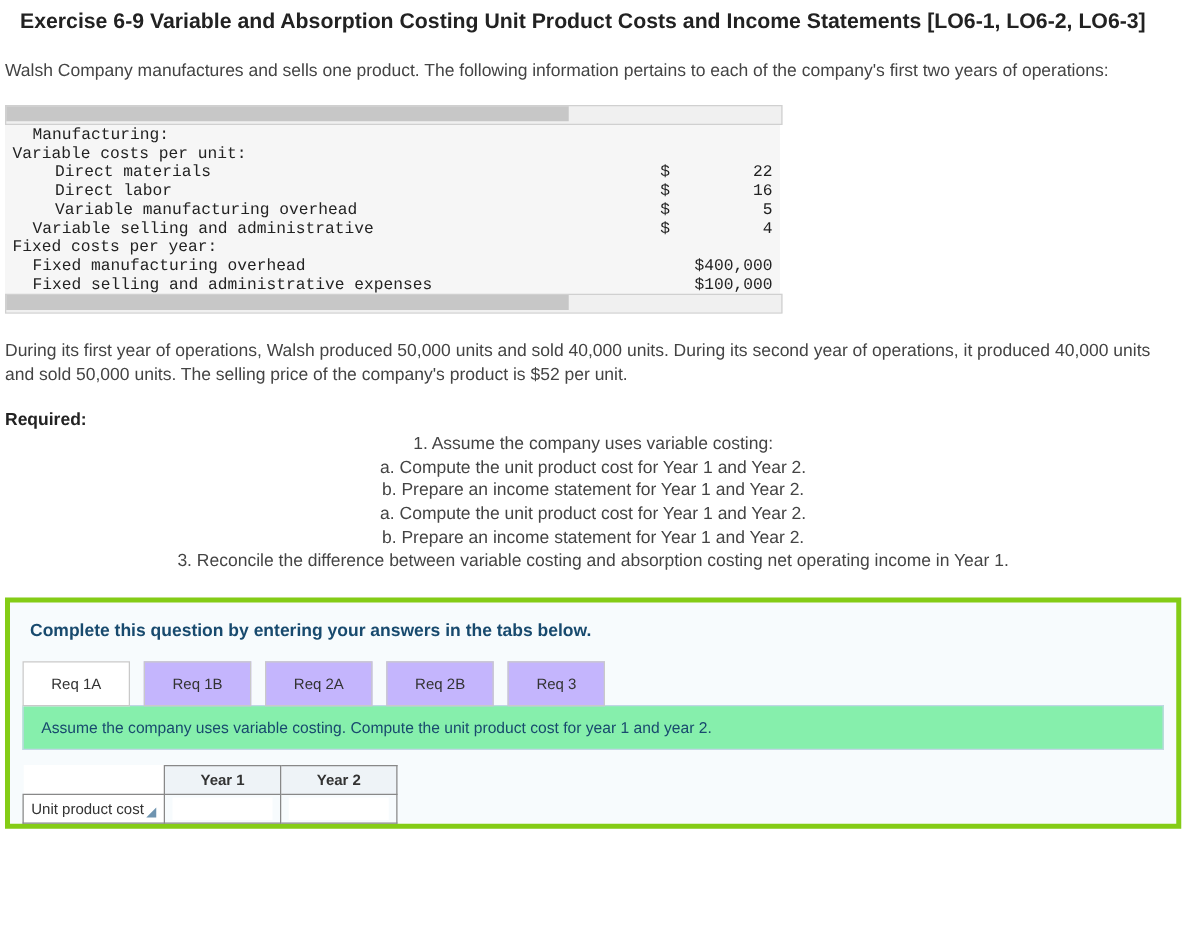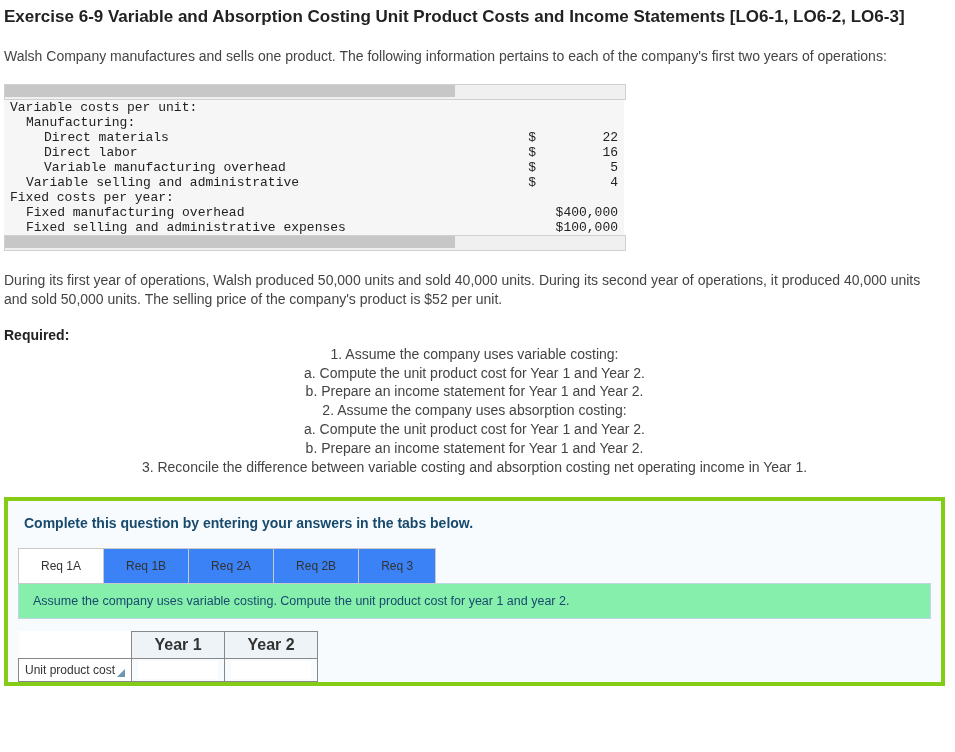--- a/index.html
+++ b/index.html
@@ -9,21 +9,21 @@
     margin: 0;
     padding: 4px 10px 20px 4px;
     width: 955px;
     box-sizing: border-box;
     background: #fff;
   }
   .title {
     font-weight: bold;
     font-size: 17px;
     color: #222;
-    margin: 2px 0 18px 0;
+    margin: 2px 0 18px 12px;
     line-height: 1.35;
   }
   .para {
     color: #444;
     margin: 0 0 18px 0;
     line-height: 1.35;
   }
   .scroll-wrap {
     overflow-x: auto;
     margin-bottom: 4px;
@@ -65,53 +65,53 @@
     margin: 0 0 0 0;
   }
   .instr {
     font-weight: bold;
     color: #184a6e;
     padding: 0 16px 16px 16px;
   }
   .tabs-row {
     display: flex;
     padding: 0 0 0 10px;
-    gap: 0;
+    gap: 12px;
   }
   .tab {
     font-family: Verdana, Arial, sans-serif;
     font-size: 12px;
     color: #333;
     padding: 10px 22px;
     background: #fff;
     border: 1px solid #c9c9c9;
     margin-right: -1px;
     cursor: pointer;
     position: relative;
     top: 1px;
   }
-  .tab.inactive { background: #3b82f6; }
+  .tab.inactive { background: #c4b5fd; }
   .sub-instr {
     background: #86efac;
     border: 1px solid #c0d6e4;
     color: #184a6e;
     font-family: Verdana, Arial, sans-serif;
     font-size: 12.5px;
     padding: 10px 14px;
     margin: 0 10px 12px 10px;
   }
   .input-grid {
     border-collapse: collapse;
     margin: 0 0 0 10px;
   }
   .input-grid th {
     background: #eef3f7;
     border: 1px solid #888;
     font-weight: bold;
-    font-size: 16px;
+    font-size: 12px;
     padding: 4px 18px;
     text-align: center;
   }
   .input-grid td {
     border: 1px solid #888;
     font-size: 12px;
     padding: 2px 6px;
   }
   .input-grid td.label-cell { background: #fff; white-space: nowrap; }
   .cell-input {
@@ -141,24 +141,24 @@
 
 <div class="para">Walsh Company manufactures and sells one product. The following information pertains to each of the company's first two years of operations:</div>
 
 <div class="scroll-wrap">
   <div class="scroll-bar">
       <div class="scroll-thumb"></div>
     </div>
   <table class="cost-table">
     <tbody>
         <tr>
+          <td class="ind1" colspan="3">Manufacturing:</td>
+        </tr>
+    <tr>
           <td colspan="3">Variable costs per unit:</td>
-        </tr>
-    <tr>
-          <td class="ind1" colspan="3">Manufacturing:</td>
         </tr>
     <tr>
       <td class="ind2">Direct materials</td>
       <td class="dollar">$</td>
       <td class="val">22</td>
     </tr>
     <tr>
       <td class="ind2">Direct labor</td>
       <td class="dollar">$</td>
       <td class="val">16</td>
@@ -194,21 +194,20 @@
 </div>
 
 <br>
 <div class="para">During its first year of operations, Walsh produced 50,000 units and sold 40,000 units. During its second year of operations, it produced 40,000 units and sold 50,000 units. The selling price of the company's product is $52 per unit.</div>
 
 <div class="req-head">Required:</div>
 <div class="req-list">
   <div>1. Assume the company uses variable costing:</div>
   <div>a. Compute the unit product cost for Year 1 and Year 2.</div>
   <div>b. Prepare an income statement for Year 1 and Year 2.</div>
-  <div>2. Assume the company uses absorption costing:</div>
   <div>a. Compute the unit product cost for Year 1 and Year 2.</div>
   <div>b. Prepare an income statement for Year 1 and Year 2.</div>
   <div>3. Reconcile the difference between variable costing and absorption costing net operating income in Year 1.</div>
 </div>
 
 <div class="answer-box">
   <div class="instr">Complete this question by entering your answers in the tabs below.</div>
 
   <div class="tabs-row">
     <div class="tab">Req 1A</div>

